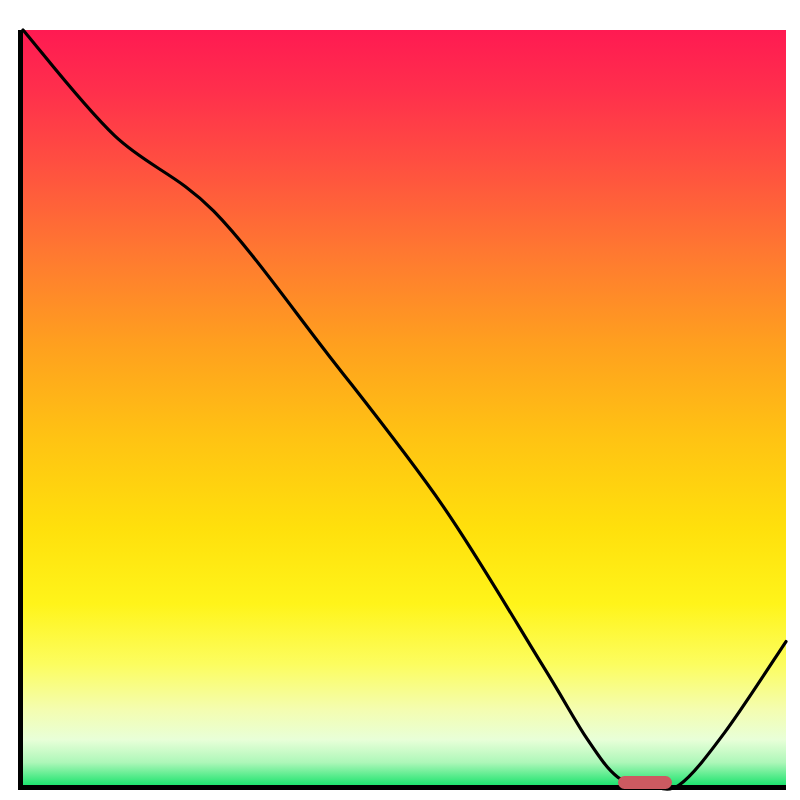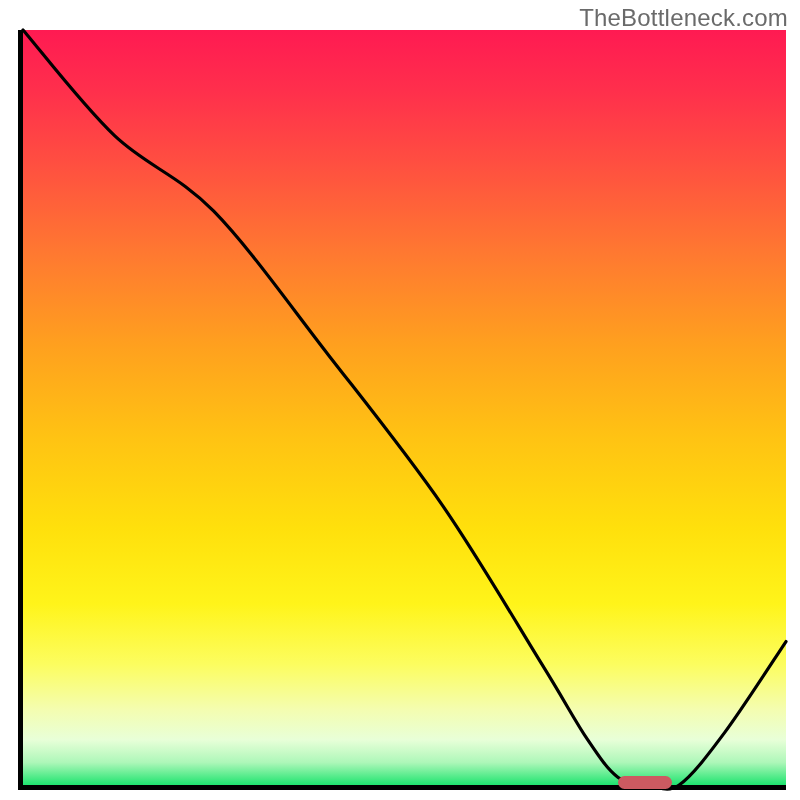--- a/index.html
+++ b/index.html
@@ -66,21 +66,20 @@
     height: 13px;
     background: #cc5a61;
     border-radius: 7px;
   }
 </style>
 </head>
 <body>
 
 <div class="chart-container">
 
-  <div class="watermark">TheBottleneck.com</div>
 
   <div class="plot-frame">
     <div class="gradient-bg"></div>
 
     <svg class="curve-svg" preserveAspectRatio="none" viewBox="0 0 763 755">
       <path fill="none" stroke="#000" stroke-width="3.2" stroke-linejoin="round" stroke-linecap="round" d="M 0 0 C 15.26 17.616666666666674, 59.76833333333333 75.50000000000004, 91.56 105.70000000000005 C 123.35166666666667 135.90000000000006, 155.14333333333335 144.70833333333337, 190.75 181.20000000000005 C 226.35666666666665 217.69166666666672, 267.04999999999995 275.57500000000005, 305.2 324.65000000000003 C 343.35 373.725, 384.04333333333335 424.0583333333333, 419.65000000000003 475.65 C 455.2566666666667 527.2416666666667, 494.6783333333334 595.1916666666667, 518.84 634.2 C 543.0016666666667 673.2083333333334, 551.9033333333333 690.825, 564.62 709.7 C 577.3366666666667 728.575, 584.9666666666667 739.9000000000001, 595.14 747.45 C 605.3133333333333 755, 615.4866666666667 753.7416666666667, 625.66 755 C 635.8333333333333 756.2583333333333, 643.4633333333333 763.8083333333334, 656.18 755 C 668.8966666666666 746.1916666666666, 684.1566666666668 726.0583333333333, 701.96 702.15 C 719.7633333333333 678.2416666666667, 752.8266666666667 626.65, 763 611.55"></path>
     </svg>
 
     <div class="bottleneck-marker" style="left: 595.14px; width: 53.41px; top: 745.98px; background: rgb(204, 90, 97);"></div>
   </div>

